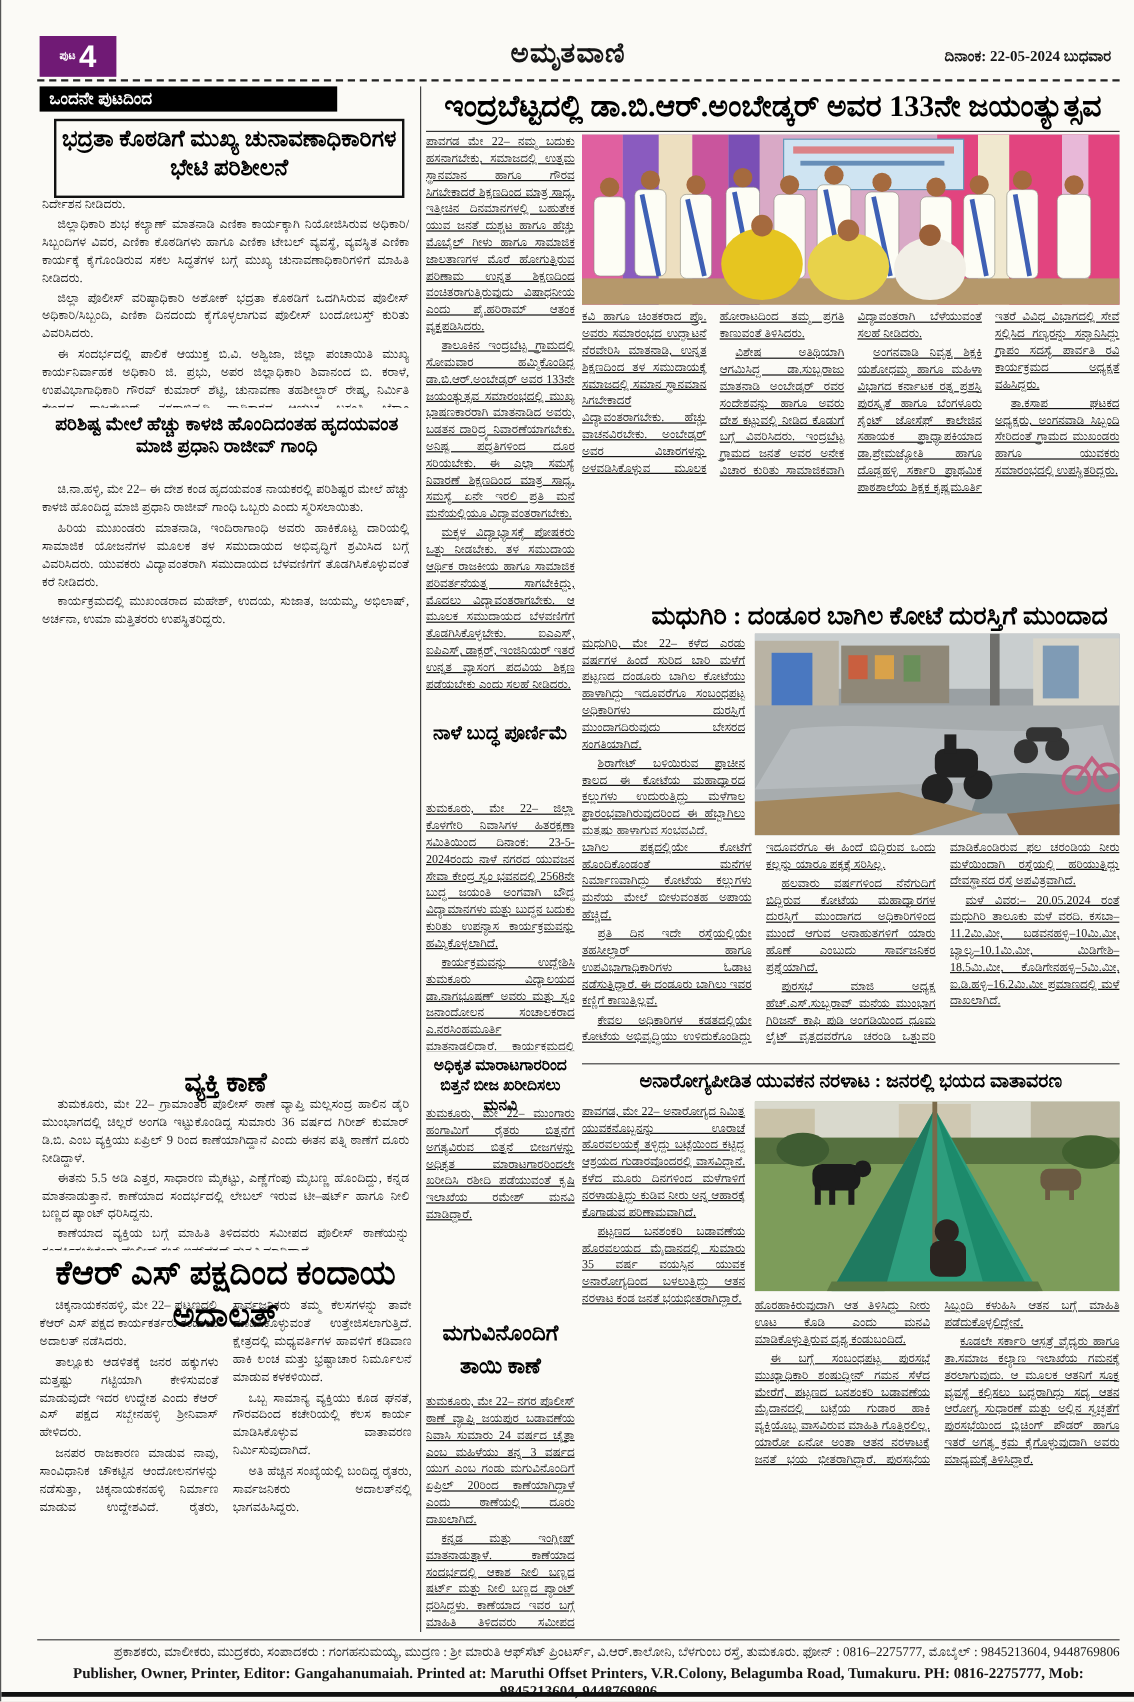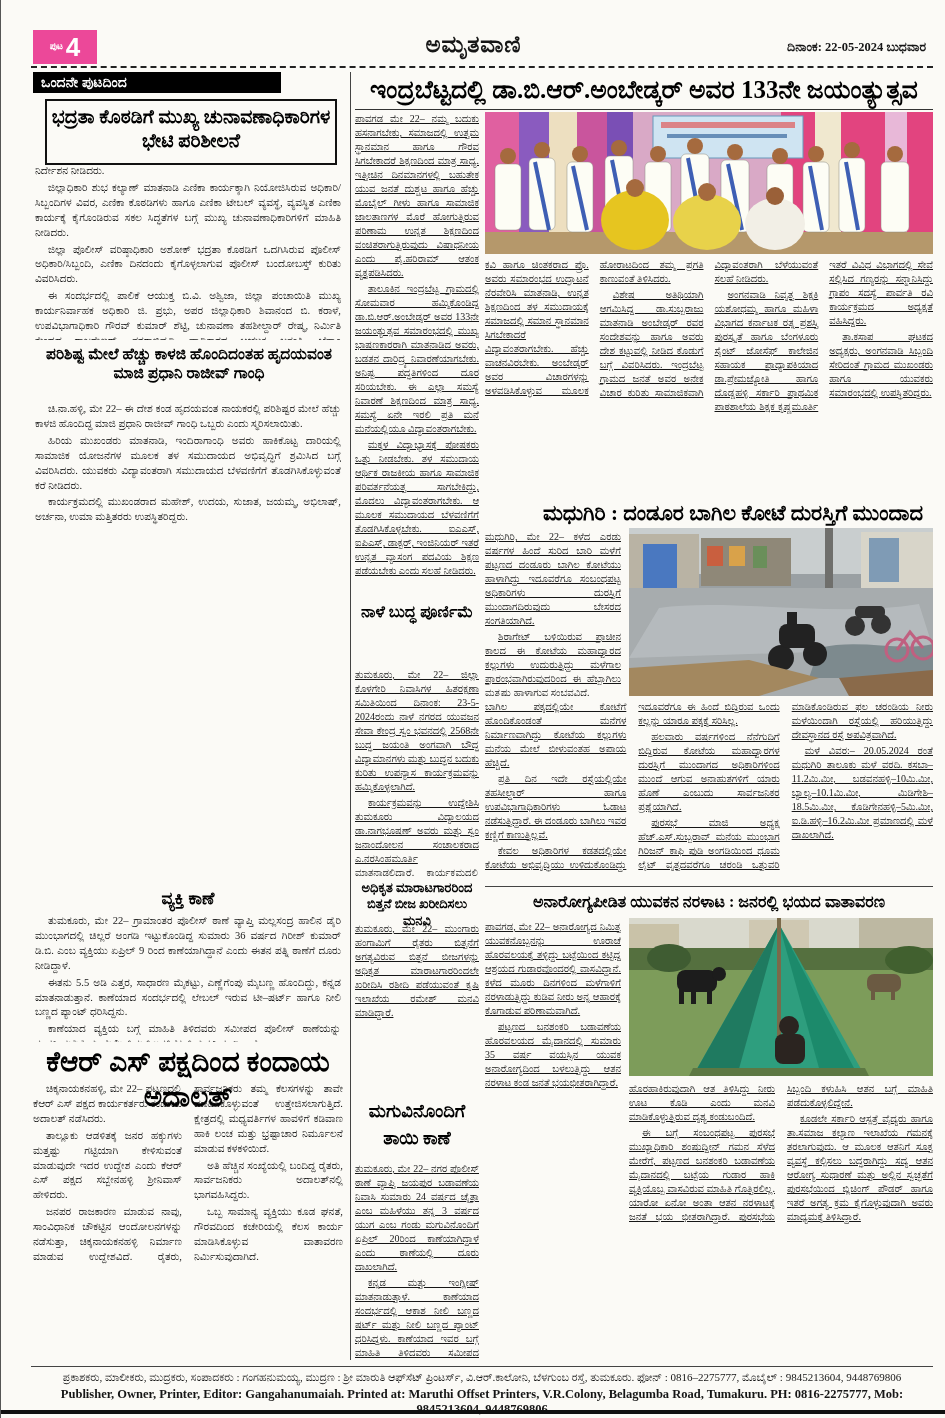--- a/index.html
+++ b/index.html
@@ -12,29 +12,29 @@
   p{margin:0 0 2px 0;text-indent:13px;}
   p.nolead{text-indent:0;}
   .body-sm{font-size:10.5px;line-height:1.42;}
   .body-xs{font-size:10px;line-height:1.4;text-decoration:underline;}
   .headline{font-weight:bold;color:#000;text-align:center;line-height:1.25;}
   .banner{background:#000;color:#fff;font-weight:bold;font-size:14px;padding:2px 8px;
           font-family:"Liberation Sans","DejaVu Sans",sans-serif;}
   .rule-v{border-left:1px solid #444;width:0;}
   .dashed-rule{border-top:2px dashed #222;height:0;}
   .boxed{border:2px solid #111;}
-  .pagebox{background:#ec4899;color:#fff;display:flex;align-items:center;justify-content:center;gap:3px;}
+  .pagebox{background:#701a75;color:#fff;display:flex;align-items:center;justify-content:center;gap:3px;}
   .pagebox .lbl{font-size:9px;line-height:1.05;white-space:pre-line;font-weight:bold;}
   .pagebox .num{font-size:26px;font-weight:bold;font-family:"Liberation Sans",sans-serif;}
   .masthead{font-size:23px;font-weight:bold;text-align:center;letter-spacing:1px;}
   .dateline{font-size:12.5px;font-weight:bold;text-align:right;}
   .cols2{column-count:2;column-gap:12px;}
   .cols3{column-count:3;column-gap:12px;}
   .cols4{column-count:4;column-gap:11px;}
-  .footer-kn{font-size:11px;text-align:center;}
+  .footer-kn{font-size:11px;text-align:right;}
   .footer-en{font-size:12.5px;font-weight:bold;text-align:center;}
   .photo{background:#ccc;}
   svg{display:block;}
 </style>
 </head>
 <body>
 
 <div class="page">
 
   <div class="abs pagebox" style="left:32px;top:30px;width:64px;height:34px;">
@@ -59,34 +59,34 @@
   </div>
 
   <div class="abs headline" style="left:38px;top:344px;width:300px;height:54px;font-size:15.5px;">ಪರಿಶಿಷ್ಟ ಮೇಲೆ ಹೆಚ್ಚು ಕಾಳಜಿ ಹೊಂದಿದಂತಹ ಹೃದಯವಂತ ಮಾಜಿ ಪ್ರಧಾನಿ ರಾಜೀವ್ ಗಾಂಧಿ</div>
 
   <div class="abs just clip body-sm" style="left:34px;top:402px;width:306px;height:480px;">
     <p>ಚಿ.ನಾ.ಹಳ್ಳಿ, ಮೇ 22– ಈ ದೇಶ ಕಂಡ ಹೃದಯವಂತ ನಾಯಕರಲ್ಲಿ ಪರಿಶಿಷ್ಟರ ಮೇಲೆ ಹೆಚ್ಚು ಕಾಳಜಿ ಹೊಂದಿದ್ದ ಮಾಜಿ ಪ್ರಧಾನಿ ರಾಜೀವ್ ಗಾಂಧಿ ಒಬ್ಬರು ಎಂದು ಸ್ಮರಿಸಲಾಯಿತು.</p>
     <p>ಹಿರಿಯ ಮುಖಂಡರು ಮಾತನಾಡಿ, ಇಂದಿರಾಗಾಂಧಿ ಅವರು ಹಾಕಿಕೊಟ್ಟ ದಾರಿಯಲ್ಲಿ ಸಾಮಾಜಿಕ ಯೋಜನೆಗಳ ಮೂಲಕ ತಳ ಸಮುದಾಯದ ಅಭಿವೃದ್ಧಿಗೆ ಶ್ರಮಿಸಿದ ಬಗ್ಗೆ ವಿವರಿಸಿದರು. ಯುವಕರು ವಿದ್ಯಾವಂತರಾಗಿ ಸಮುದಾಯದ ಬೆಳವಣಿಗೆಗೆ ತೊಡಗಿಸಿಕೊಳ್ಳುವಂತೆ ಕರೆ ನೀಡಿದರು.</p>
     <p>ಕಾರ್ಯಕ್ರಮದಲ್ಲಿ ಮುಖಂಡರಾದ ಮಹೇಶ್, ಉದಯ, ಸುಜಾತ, ಜಯಮ್ಮ, ಅಭಿಲಾಷ್, ಅರ್ಚನಾ, ಉಮಾ ಮತ್ತಿತರರು ಉಪಸ್ಥಿತರಿದ್ದರು.</p>
   </div>
 
-  <div class="abs headline" style="left:34px;top:888px;width:306px;font-size:17px;">ವ್ಯಕ್ತಿ ಕಾಣೆ</div>
+  <div class="abs headline" style="left:34px;top:888px;width:306px;font-size:22px;">ವ್ಯಕ್ತಿ ಕಾಣೆ</div>
   <div class="abs just clip body-sm" style="left:34px;top:914px;width:306px;height:128px;">
     <p>ತುಮಕೂರು, ಮೇ 22– ಗ್ರಾಮಾಂತರ ಪೊಲೀಸ್ ಠಾಣೆ ವ್ಯಾಪ್ತಿ ಮಲ್ಲಸಂದ್ರ ಹಾಲಿನ ಡೈರಿ ಮುಂಭಾಗದಲ್ಲಿ ಚಿಲ್ಲರೆ ಅಂಗಡಿ ಇಟ್ಟುಕೊಂಡಿದ್ದ ಸುಮಾರು 36 ವರ್ಷದ ಗಿರೀಶ್ ಕುಮಾರ್ ಡಿ.ಬಿ. ಎಂಬ ವ್ಯಕ್ತಿಯು ಏಪ್ರಿಲ್ 9 ರಿಂದ ಕಾಣೆಯಾಗಿದ್ದಾನೆ ಎಂದು ಈತನ ಪತ್ನಿ ಠಾಣೆಗೆ ದೂರು ನೀಡಿದ್ದಾಳೆ.</p>
     <p>ಈತನು 5.5 ಅಡಿ ಎತ್ತರ, ಸಾಧಾರಣ ಮೈಕಟ್ಟು, ಎಣ್ಣೆಗೆಂಪು ಮೈಬಣ್ಣ ಹೊಂದಿದ್ದು, ಕನ್ನಡ ಮಾತನಾಡುತ್ತಾನೆ. ಕಾಣೆಯಾದ ಸಂದರ್ಭದಲ್ಲಿ ಲೇಬಲ್ ಇರುವ ಟೀ–ಷರ್ಟ್ ಹಾಗೂ ನೀಲಿ ಬಣ್ಣದ ಪ್ಯಾಂಟ್ ಧರಿಸಿದ್ದನು.</p>
     <p>ಕಾಣೆಯಾದ ವ್ಯಕ್ತಿಯ ಬಗ್ಗೆ ಮಾಹಿತಿ ತಿಳಿದವರು ಸಮೀಪದ ಪೊಲೀಸ್ ಠಾಣೆಯನ್ನು ಸಂಪರ್ಕಿಸಬೇಕೆಂದು ಪೊಲೀಸ್ ಸಬ್ ಇನ್ಸ್‌ಪೆಕ್ಟರ್ ಮನವಿ ಮಾಡಿದ್ದಾರೆ.</p>
   </div>
 
   <div class="abs headline" style="left:32px;top:1044px;width:310px;font-size:28px;">ಕೆಆರ್ ಎಸ್ ಪಕ್ಷದಿಂದ ಕಂದಾಯ ಅದಾಲತ್</div>
   <div class="abs just clip body-sm cols2" style="left:32px;top:1082px;width:310px;height:272px;">
     <p>ಚಿಕ್ಕನಾಯಕನಹಳ್ಳಿ, ಮೇ 22– ಪಟ್ಟಣದಲ್ಲಿ ಕೆಆರ್ ಎಸ್ ಪಕ್ಷದ ಕಾರ್ಯಕರ್ತರು ಕಂದಾಯ ಅದಾಲತ್ ನಡೆಸಿದರು.</p>
     <p>ತಾಲ್ಲೂಕು ಆಡಳಿತಕ್ಕೆ ಜನರ ಹಕ್ಕುಗಳು ಮತ್ತಷ್ಟು ಗಟ್ಟಿಯಾಗಿ ಕೇಳಿಸುವಂತೆ ಮಾಡುವುದೇ ಇದರ ಉದ್ದೇಶ ಎಂದು ಕೆಆರ್ ಎಸ್ ಪಕ್ಷದ ಸಬ್ಬೇನಹಳ್ಳಿ ಶ್ರೀನಿವಾಸ್ ಹೇಳಿದರು.</p>
     <p>ಜನಪರ ರಾಜಕಾರಣ ಮಾಡುವ ನಾವು, ಸಾಂವಿಧಾನಿಕ ಚೌಕಟ್ಟಿನ ಆಂದೋಲನಗಳನ್ನು ನಡೆಸುತ್ತಾ, ಚಿಕ್ಕನಾಯಕನಹಳ್ಳಿ ನಿರ್ಮಾಣ ಮಾಡುವ ಉದ್ದೇಶವಿದೆ. ರೈತರು, ಸಾರ್ವಜನಿಕರು ತಮ್ಮ ಕೆಲಸಗಳನ್ನು ತಾವೇ ಮಾಡಿಸಿಕೊಳ್ಳುವಂತೆ ಉತ್ತೇಜಿಸಲಾಗುತ್ತಿದೆ. ಕ್ಷೇತ್ರದಲ್ಲಿ ಮಧ್ಯವರ್ತಿಗಳ ಹಾವಳಿಗೆ ಕಡಿವಾಣ ಹಾಕಿ ಲಂಚ ಮತ್ತು ಭ್ರಷ್ಟಾಚಾರ ನಿರ್ಮೂಲನೆ ಮಾಡುವ ಕಳಕಳಿಯಿದೆ.</p>
+    <p>ಒಬ್ಬ ಸಾಮಾನ್ಯ ವ್ಯಕ್ತಿಯು ಕೂಡ ಘನತೆ, ಗೌರವದಿಂದ ಕಚೇರಿಯಲ್ಲಿ ಕೆಲಸ ಕಾರ್ಯ ಮಾಡಿಸಿಕೊಳ್ಳುವ ವಾತಾವರಣ ನಿರ್ಮಿಸುವುದಾಗಿದೆ.</p>
     <p>ಅತಿ ಹೆಚ್ಚಿನ ಸಂಖ್ಯೆಯಲ್ಲಿ ಬಂದಿದ್ದ ರೈತರು, ಸಾರ್ವಜನಿಕರು ಅದಾಲತ್‌ನಲ್ಲಿ ಭಾಗವಹಿಸಿದ್ದರು.</p>
-    <p>ಒಬ್ಬ ಸಾಮಾನ್ಯ ವ್ಯಕ್ತಿಯು ಕೂಡ ಘನತೆ, ಗೌರವದಿಂದ ಕಚೇರಿಯಲ್ಲಿ ಕೆಲಸ ಕಾರ್ಯ ಮಾಡಿಸಿಕೊಳ್ಳುವ ವಾತಾವರಣ ನಿರ್ಮಿಸುವುದಾಗಿದೆ.</p>
   </div>
 
   <div class="abs headline" style="left:354px;top:74px;width:578px;font-size:25px;border-bottom:1px solid #333;padding-bottom:4px;">ಇಂದ್ರಬೆಟ್ಟದಲ್ಲಿ ಡಾ.ಬಿ.ಆರ್.ಅಂಬೇಡ್ಕರ್ ಅವರ 133ನೇ ಜಯಂತ್ಯುತ್ಸವ</div>
 
   <div class="abs photo" style="left:484px;top:112px;width:448px;height:142px;">
     <svg width="448" height="142" viewBox="0 0 448 142">
       <rect width="448" height="142" fill="#d9a9c6"></rect>
       <rect x="0" width="34" height="142" fill="#e060a0"></rect>
         <rect x="34" width="30" height="142" fill="#8a5bbf"></rect>
       <rect x="64" width="28" height="142" fill="#eddfc0"></rect>

